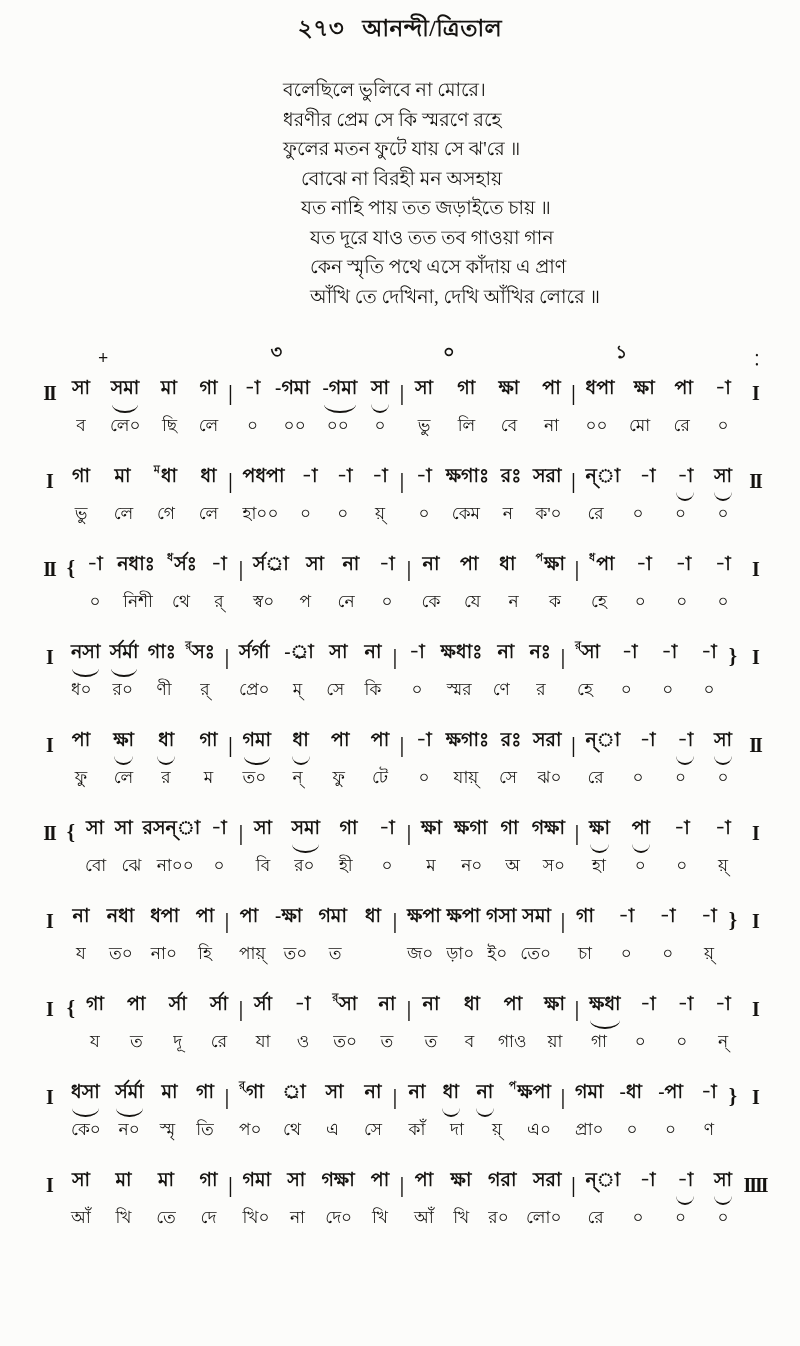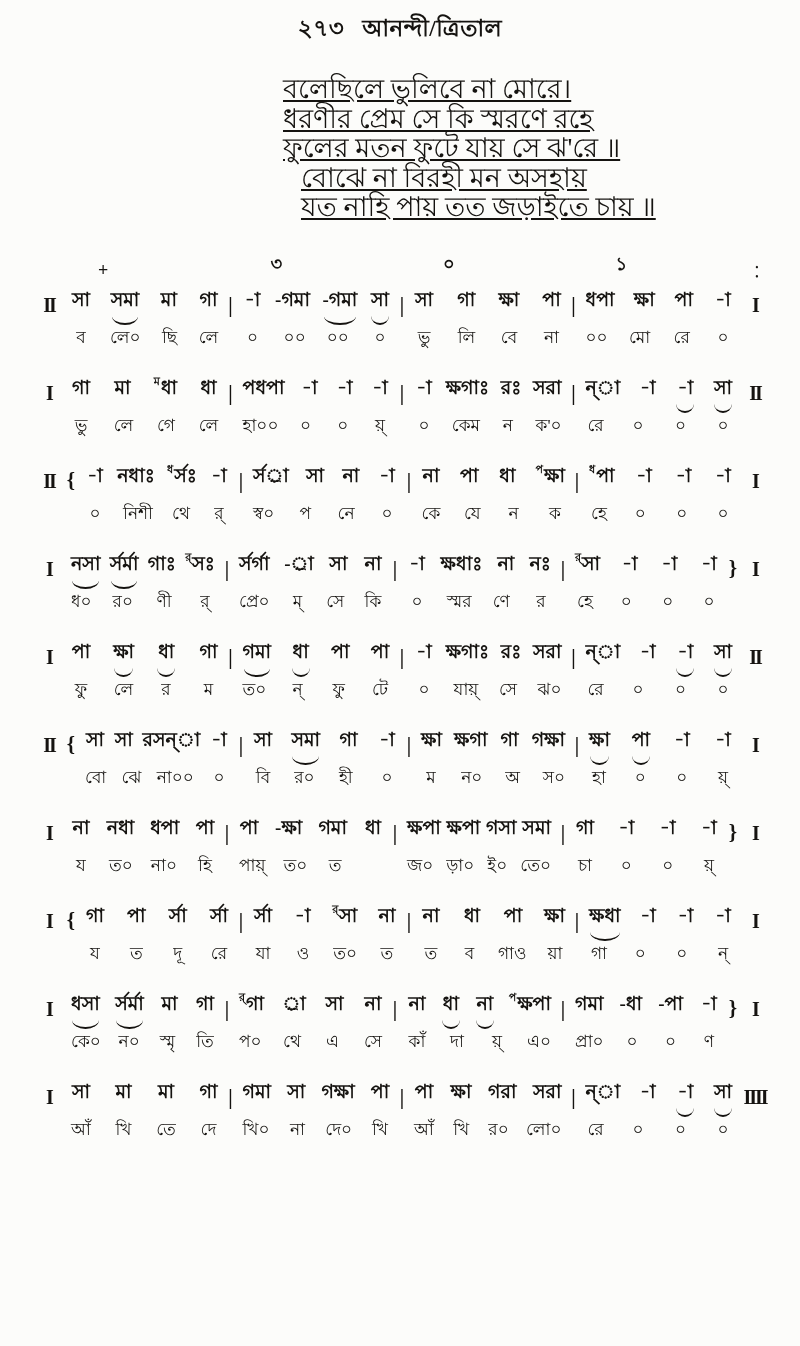--- a/index.html
+++ b/index.html
@@ -6,21 +6,21 @@
   #sheet{
     width:800px;height:1346px;box-sizing:border-box;
     background:#fcfcfa;color:#151310;position:relative;
     font-family:"Liberation Serif","DejaVu Serif",serif;
     padding-top:10px;overflow:hidden;
   }
   
   .hdr{width:100%;text-align:center;font-size:23px;font-weight:700;letter-spacing:.5px;}
   .hdr .num{margin-right:18px;}
   
-  .lyrics{margin-top:26px;font-size:27px;line-height:29.5px;text-decoration:underline;}
+  .lyrics{margin-top:26px;font-size:19px;line-height:29.5px;}
   .stanza{white-space:nowrap;}
   .stanza p{margin:0;}
   
   .score{margin:34px 30px 0 34px;}
   .talrow{display:flex;align-items:flex-end;font-weight:700;font-size:18px;height:24px;margin-bottom:2px;}
   .talrow .bar{visibility:hidden;}
   .talrow .tmark{flex:1;padding-left:34px;box-sizing:border-box;}
   .talrow .tend{width:26px;text-align:center;font-size:15px;}
   .pair{margin-bottom:19px;}
   .nrow,.lrow{display:flex;align-items:flex-end;}
@@ -54,20 +54,25 @@
   <div class="lyrics">
       <div class="stanza" style="margin-left: 283px;">
         <p>বলেছিলে ভুলিবে না মোরে।</p>
         <p>ধরণীর প্রেম সে কি স্মরণে রহে</p>
         <p>ফুলের মতন ফুটে যায় সে ঝ'রে ॥</p>
       </div>
       <div class="stanza" style="margin-left: 301px;">
         <p>বোঝে না বিরহী মন অসহায়</p>
         <p>যত নাহি পায় তত জড়াইতে চায় ॥</p>
       </div>
+      <div class="stanza" style="margin-left: 310px;">
+        <p>যত দূরে যাও তত তব গাওয়া গান</p>
+        <p>কেন স্মৃতি পথে এসে কাঁদায় এ প্রাণ</p>
+        <p>আঁখি তে দেখিনা, দেখি আঁখির লোরে ॥</p>
+      </div>
     </div>
 
   <div class="score">
     <div class="talrow">
         <span class="bar">II</span>
         <span class="tmark">+</span>
         <span class="sep" style="visibility: hidden;">|</span>
         <span class="tmark">৩</span>
         <span class="sep" style="visibility: hidden;">|</span>
         <span class="tmark">০</span>

